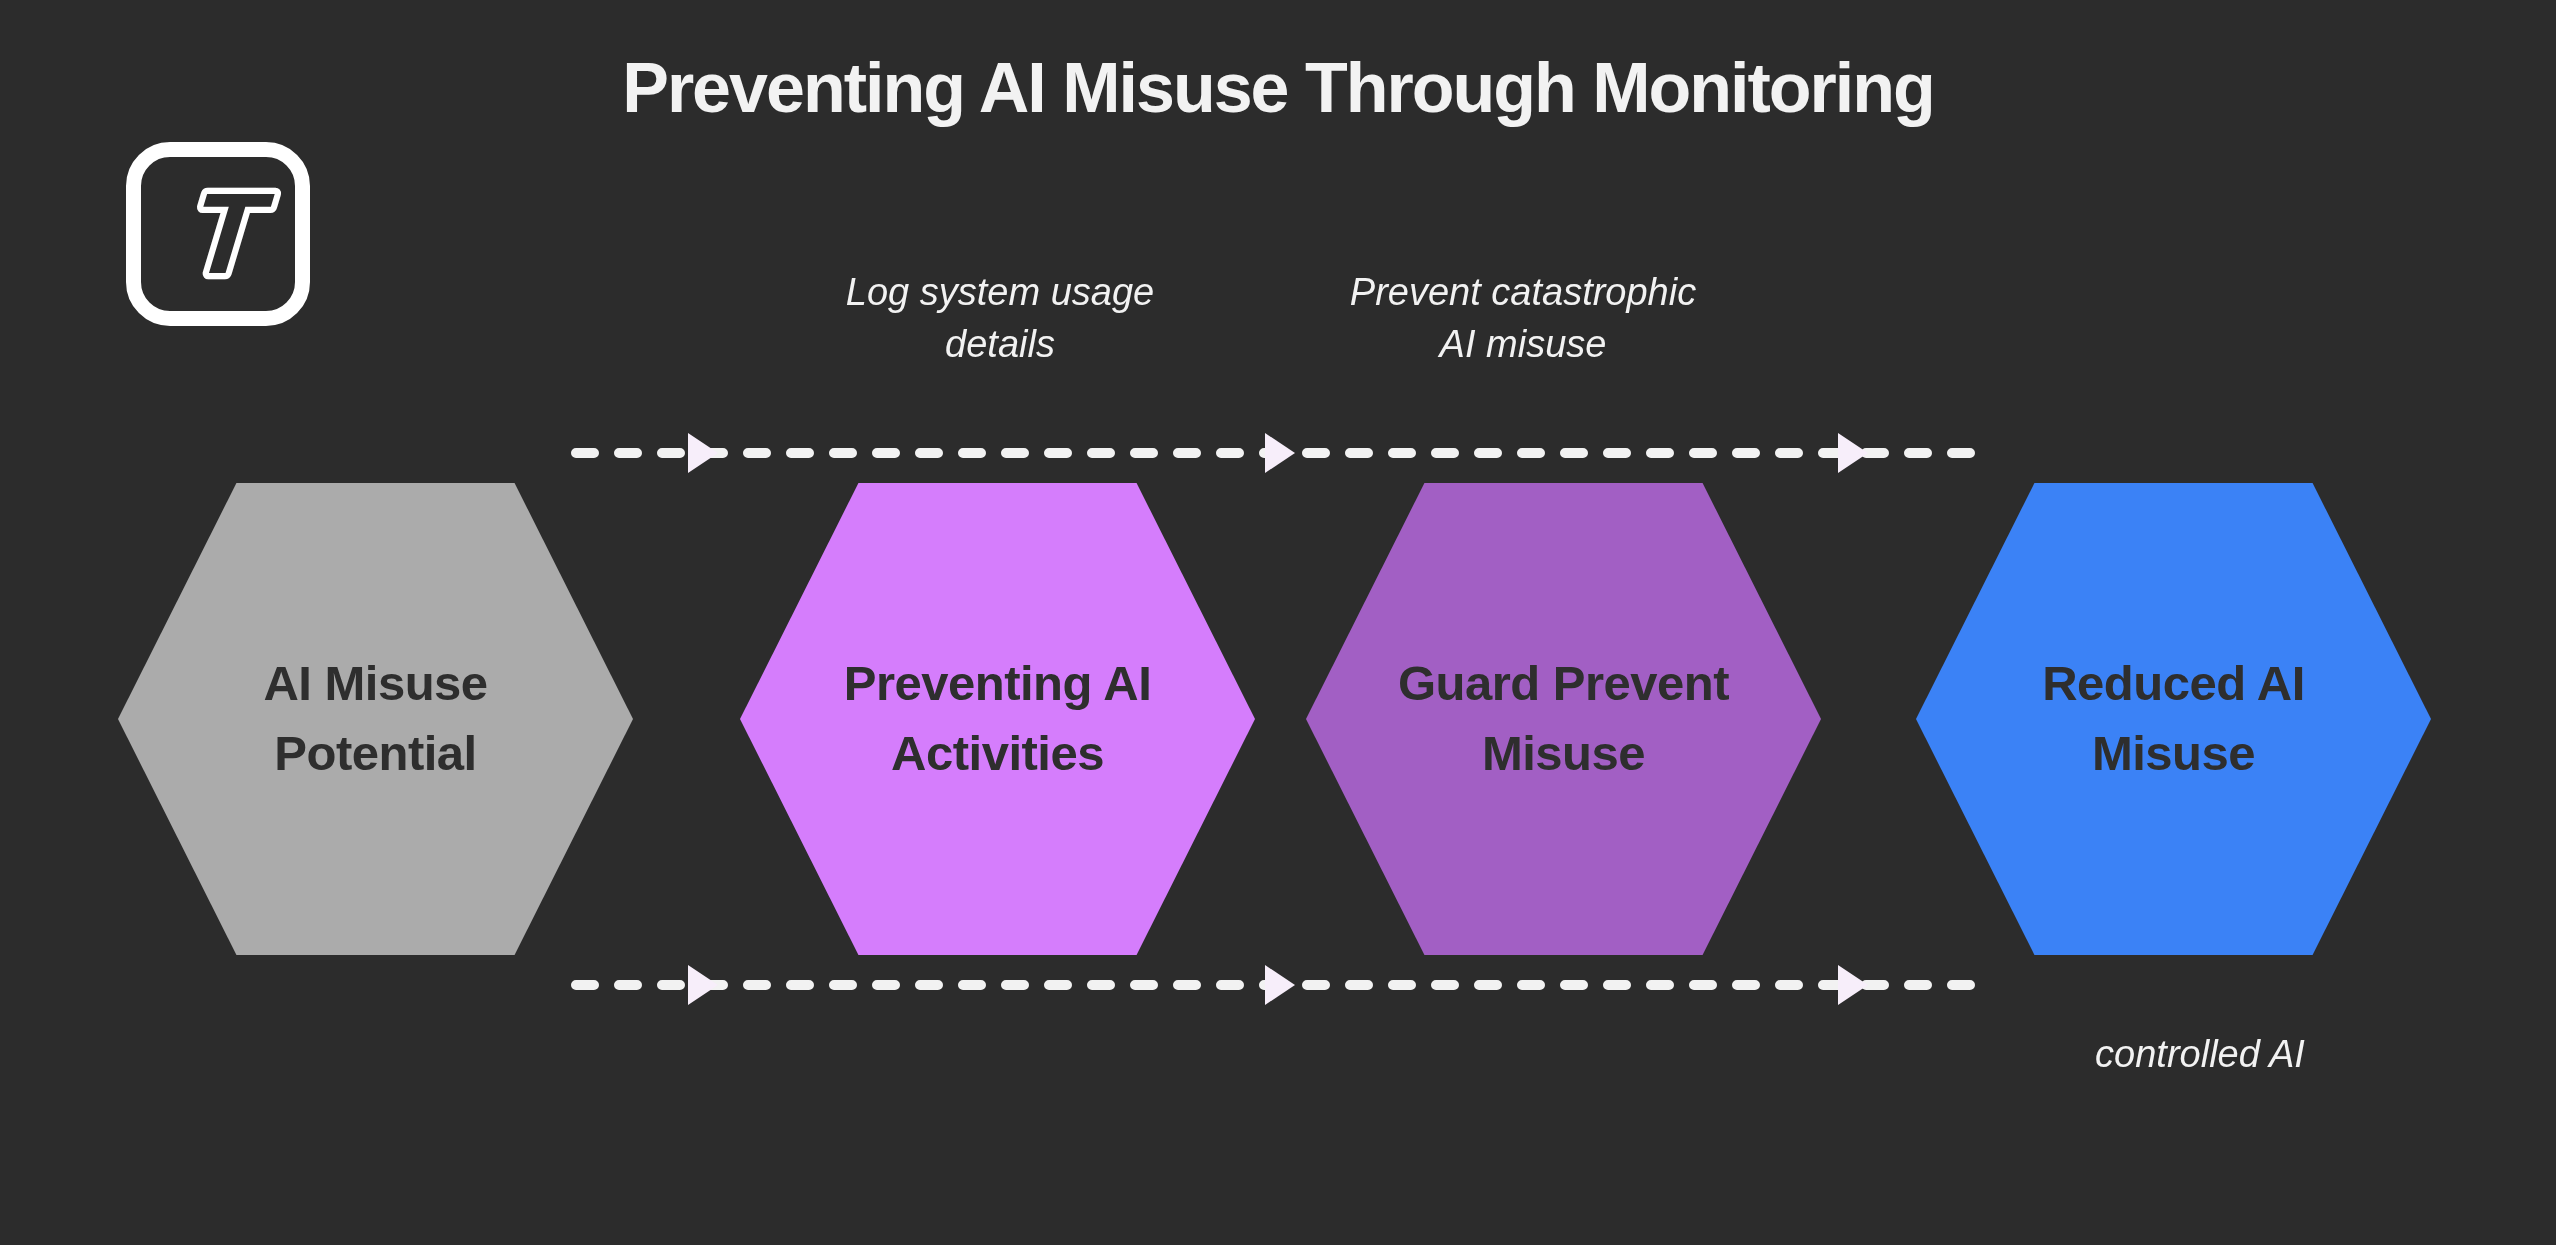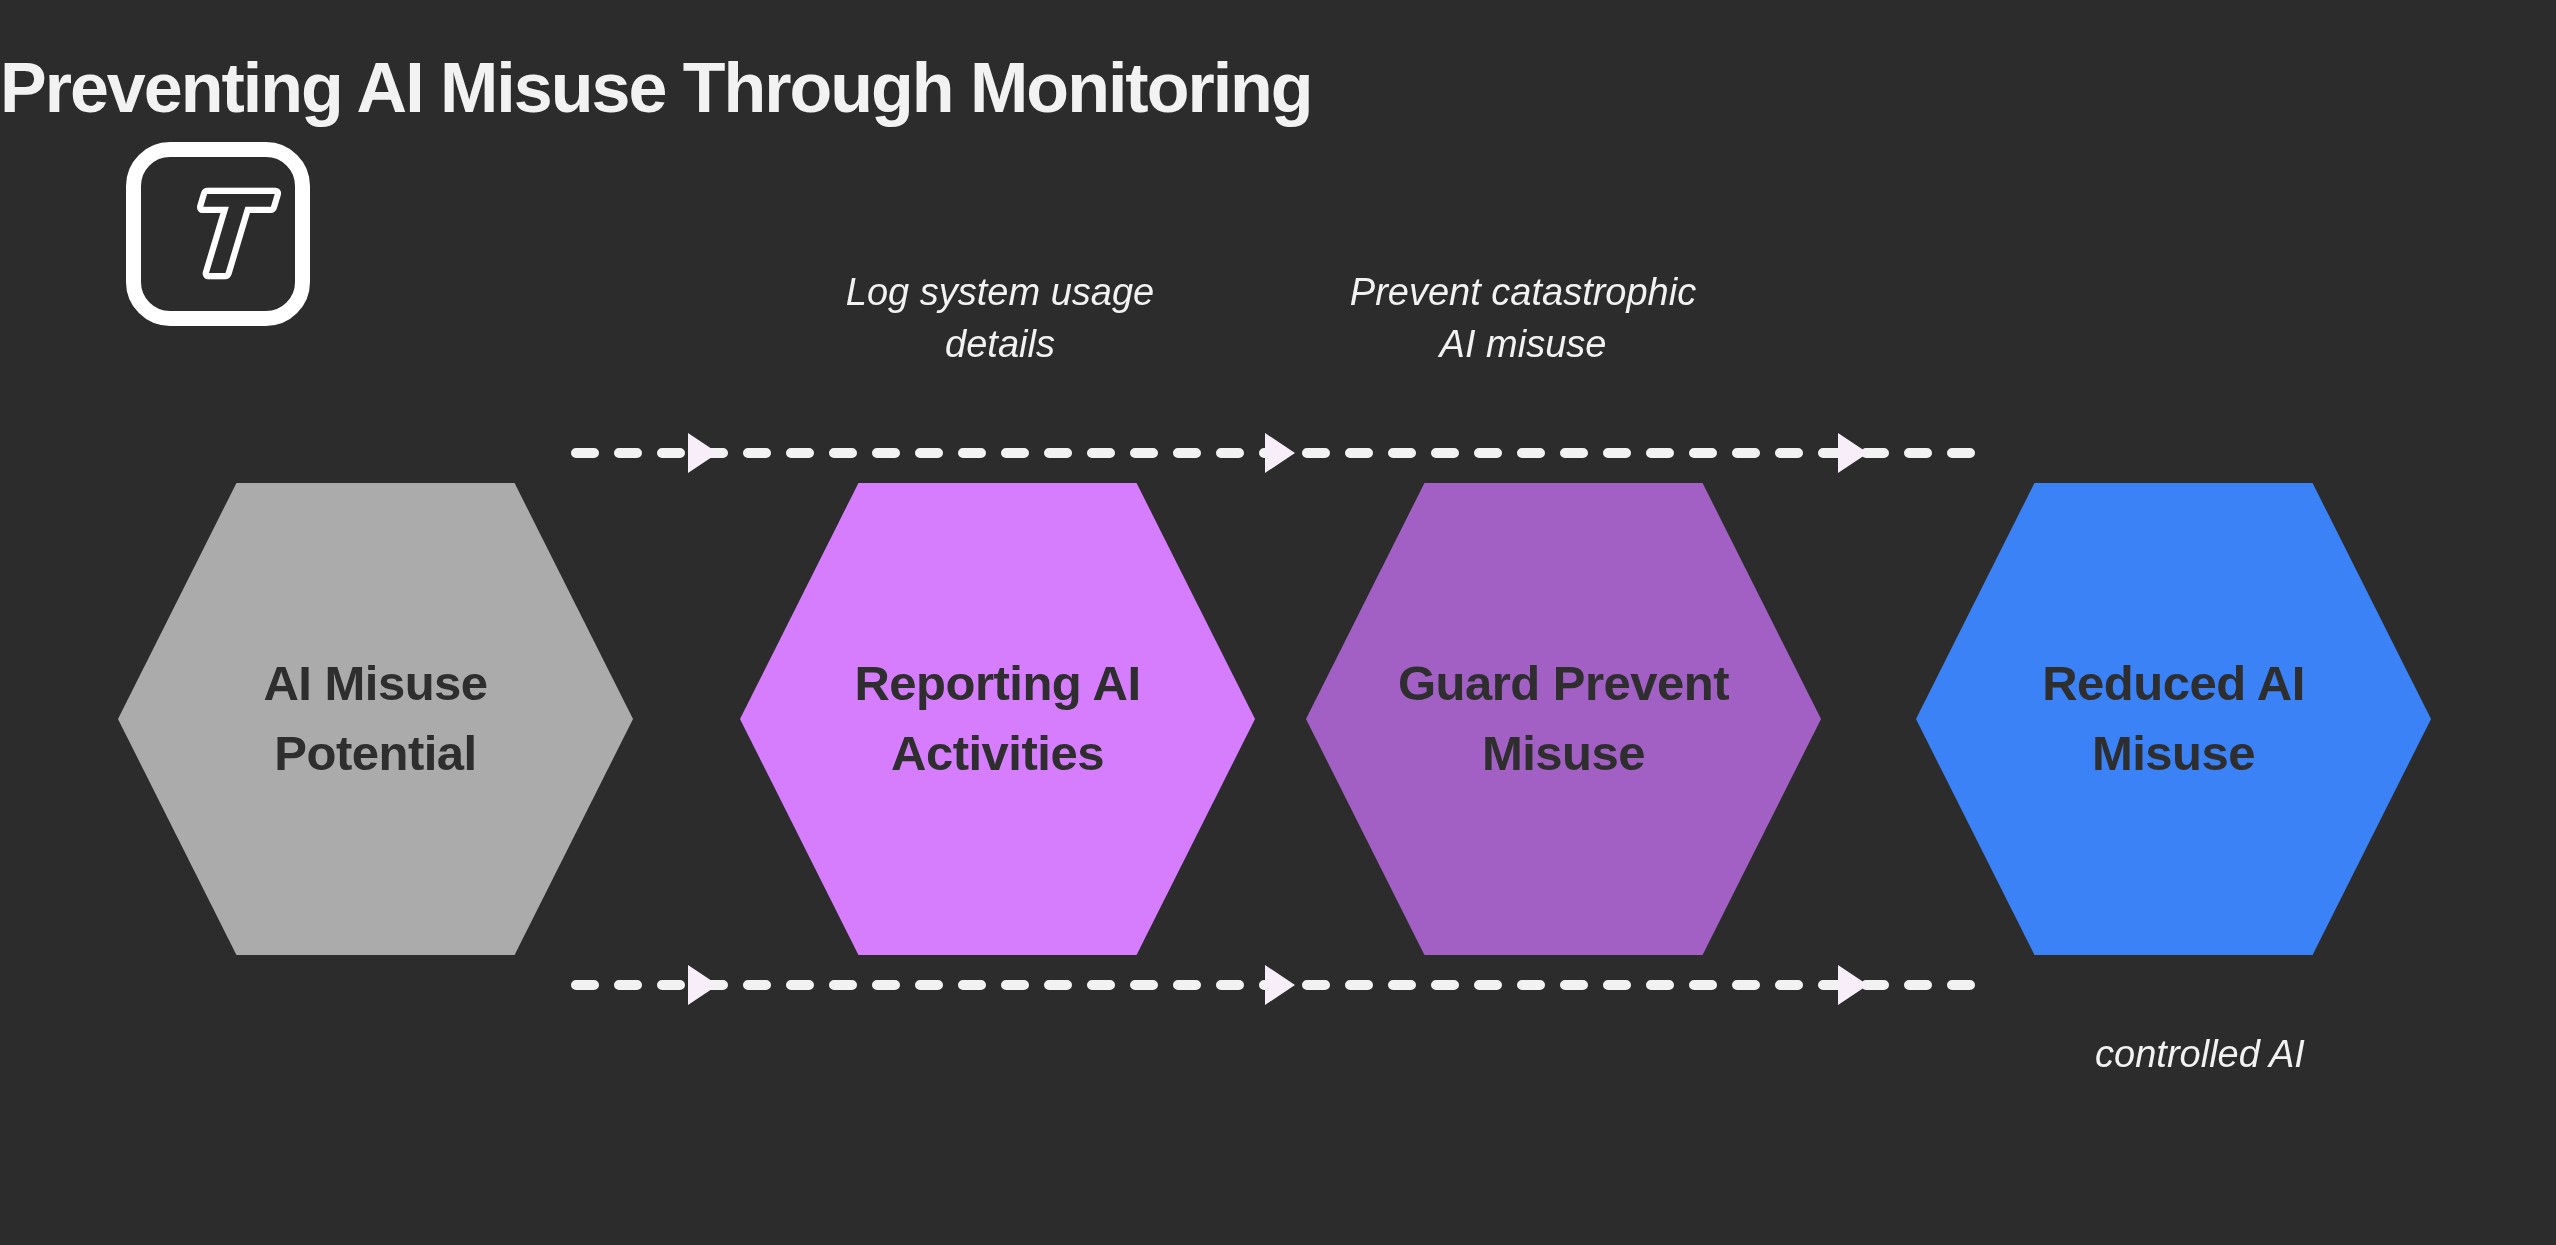--- a/index.html
+++ b/index.html
@@ -3,21 +3,21 @@
 <meta charset="utf-8">
 <style>
   html,body{margin:0;padding:0;background:#2c2c2c;}
   .canvas{
     position:relative;width:2556px;height:1245px;overflow:hidden;
     background:#2c2c2c;
     font-family:"Liberation Sans", sans-serif;
   }
   .page-title{
     position:absolute;left:0;top:48px;width:2556px;margin:0;
-    text-align:left;color:#f2f2f2;
+    text-align:center;color:#f2f2f2;
     font-size:70px;font-weight:700;letter-spacing:-2px;line-height:1.15;
   }
   .logo{
     position:absolute;left:126px;top:142px;width:184px;height:184px;
     box-sizing:border-box;border:15px solid #ffffff;border-radius:44px;
     display:flex;align-items:center;justify-content:center;
   }
   .logo svg{width:140px;height:140px;}
   .hex{
     position:absolute;top:483px;width:515px;height:472px;
@@ -68,21 +68,21 @@
   </svg>
 
   <div class="hex" style="left: 118px; background: rgb(171, 171, 171);">
     <div class="hex-label">
       <span class="line">AI Misuse</span>
       <span class="line">Potential</span>
     </div>
   </div>
   <div class="hex" style="left: 740px; background: rgb(213, 125, 252);">
     <div class="hex-label">
-      <span class="line">Reporting AI</span>
+      <span class="line">Preventing AI</span>
       <span class="line">Activities</span>
     </div>
   </div>
   <div class="hex" style="left: 1306px; background: rgb(162, 95, 196);">
     <div class="hex-label">
       <span class="line">Guard Prevent</span>
       <span class="line">Misuse</span>
     </div>
   </div>
   <div class="hex" style="left: 1916px; background: #3b82f6;">

